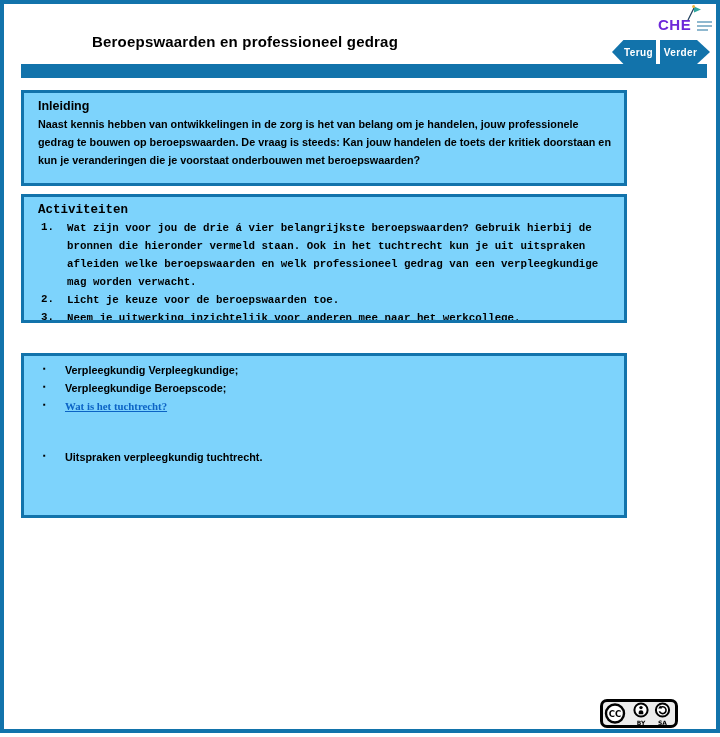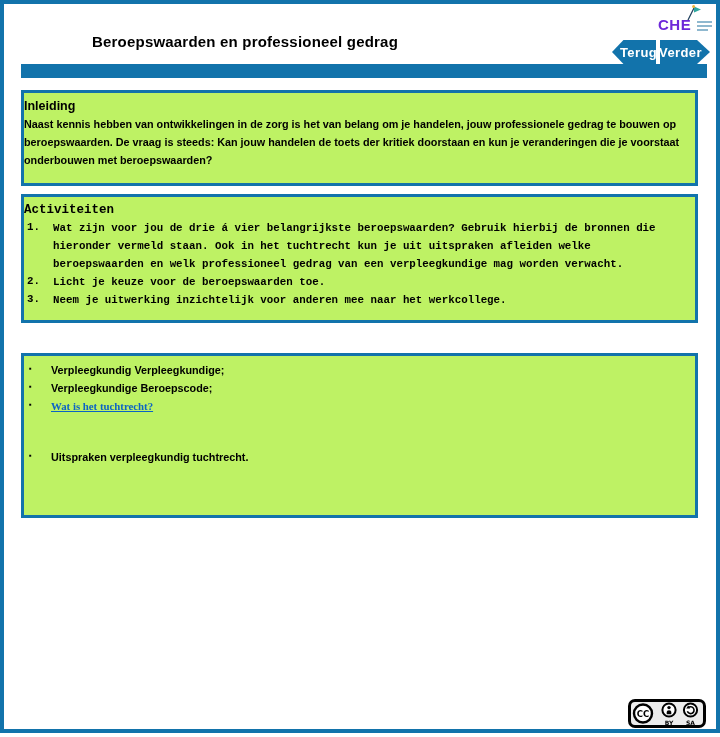--- a/index.html
+++ b/index.html
@@ -25,48 +25,48 @@
     position:absolute; left:2px; top:11px;
     font-size:15px; font-weight:bold; color:#6d28d9; letter-spacing:0.5px;
   }
   .logo .flag { position:absolute; left:28px; top:-1px; }
   .logo .lines { position:absolute; left:41px; top:16px; display:flex; flex-direction:column; gap:2px; }
   .logo .lines i { display:block; width:15px; height:2px; background:#8fb8cf; }
   .logo .lines i:last-child { width:11px; }
   
   .nav-btn {
     position:absolute; top:40px; height:24px; background:#1273ab;
-    color:#ffffff; font-size:13px; font-weight:bold;
+    color:#ffffff; font-size:10px; font-weight:bold;
     display:flex; align-items:center; justify-content:center;
     cursor:pointer; letter-spacing:0.4px;
   }
   .nav-back { left:612px; width:44px; padding-left:9px;
     clip-path:polygon(0 50%, 26% 0, 100% 0, 100% 100%, 26% 100%); }
   .nav-next { left:660px; width:50px; padding-right:9px;
     clip-path:polygon(0 0, 74% 0, 100% 50%, 74% 100%, 0 100%); }
   .divider { position:absolute; left:21px; top:64px; width:686px; height:14px; background:#1273ab; }
   
   .box {
-    position:absolute; left:21px; width:677px;
-    border:3px solid #1273ab; background:#bef264;
-    padding:5px 11px 0 0; overflow:hidden;
+    position:absolute; left:21px; width:606px;
+    border:3px solid #1273ab; background:#7dd3fc;
+    padding:5px 11px 0 14px; overflow:hidden;
   }
   .box1 { top:90px;  height:96px; }
   .box2 { top:194px; height:129px;font-family:Liberation Mono, monospace; }
   .box3 { top:353px; height:165px; }
   .box h2 { font-size:12.5px; font-weight:bold; line-height:17px; }
   .body-text, .row .txt { font-size:10.8px; font-weight:bold; line-height:18px; }
   .row { display:flex; align-items:flex-start; }
   .row .num { flex:none; width:29px; padding-left:3px; font-size:10.8px; font-weight:bold; line-height:16.5px; }
   .row .blt { flex:none; width:27px; padding-left:5px; font-size:8px; line-height:16.5px; }
   .row .txt { flex:1; }
   .link { color:#0b63c5; text-decoration:underline; cursor:pointer;font-family:Liberation Serif, serif; }
   .spacer { height:33px; }
   
-  .cc-badge { position:absolute; left:628px; top:699px; width:78px; height:20px; cursor:pointer; }
+  .cc-badge { position:absolute; left:600px; top:699px; width:78px; height:20px; cursor:pointer; }
   .cc-badge svg { display:block; }
 </style>
 </head>
 <body>
 
 <div class="frame"></div>
 
 <div class="title">Beroepswaarden en professioneel gedrag</div>
 
 <div class="logo">

